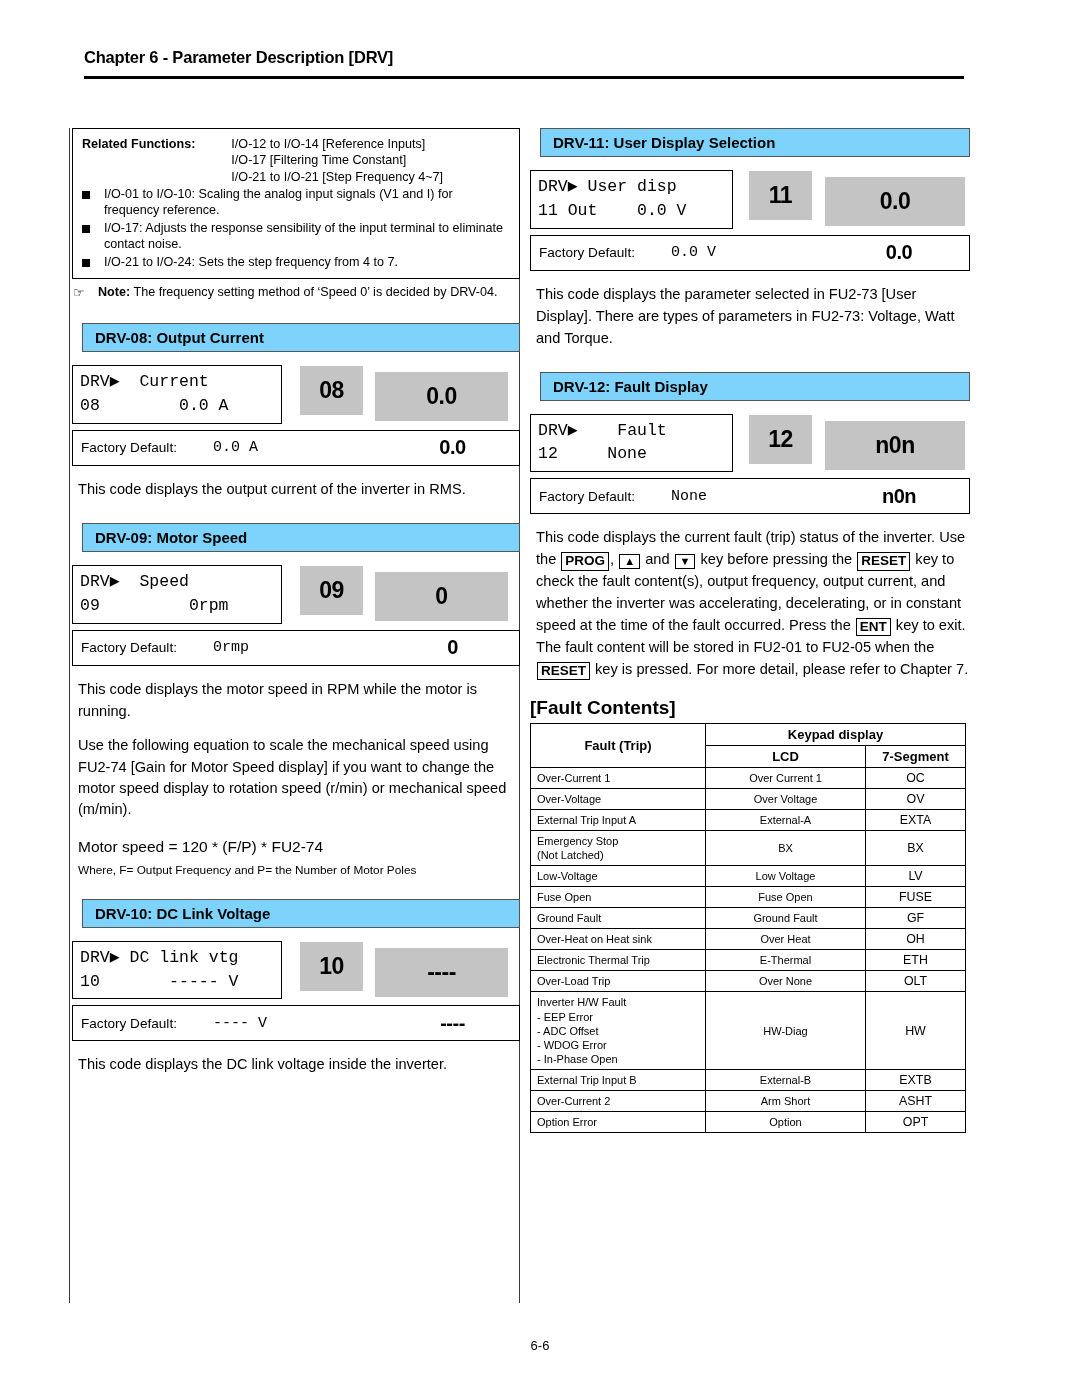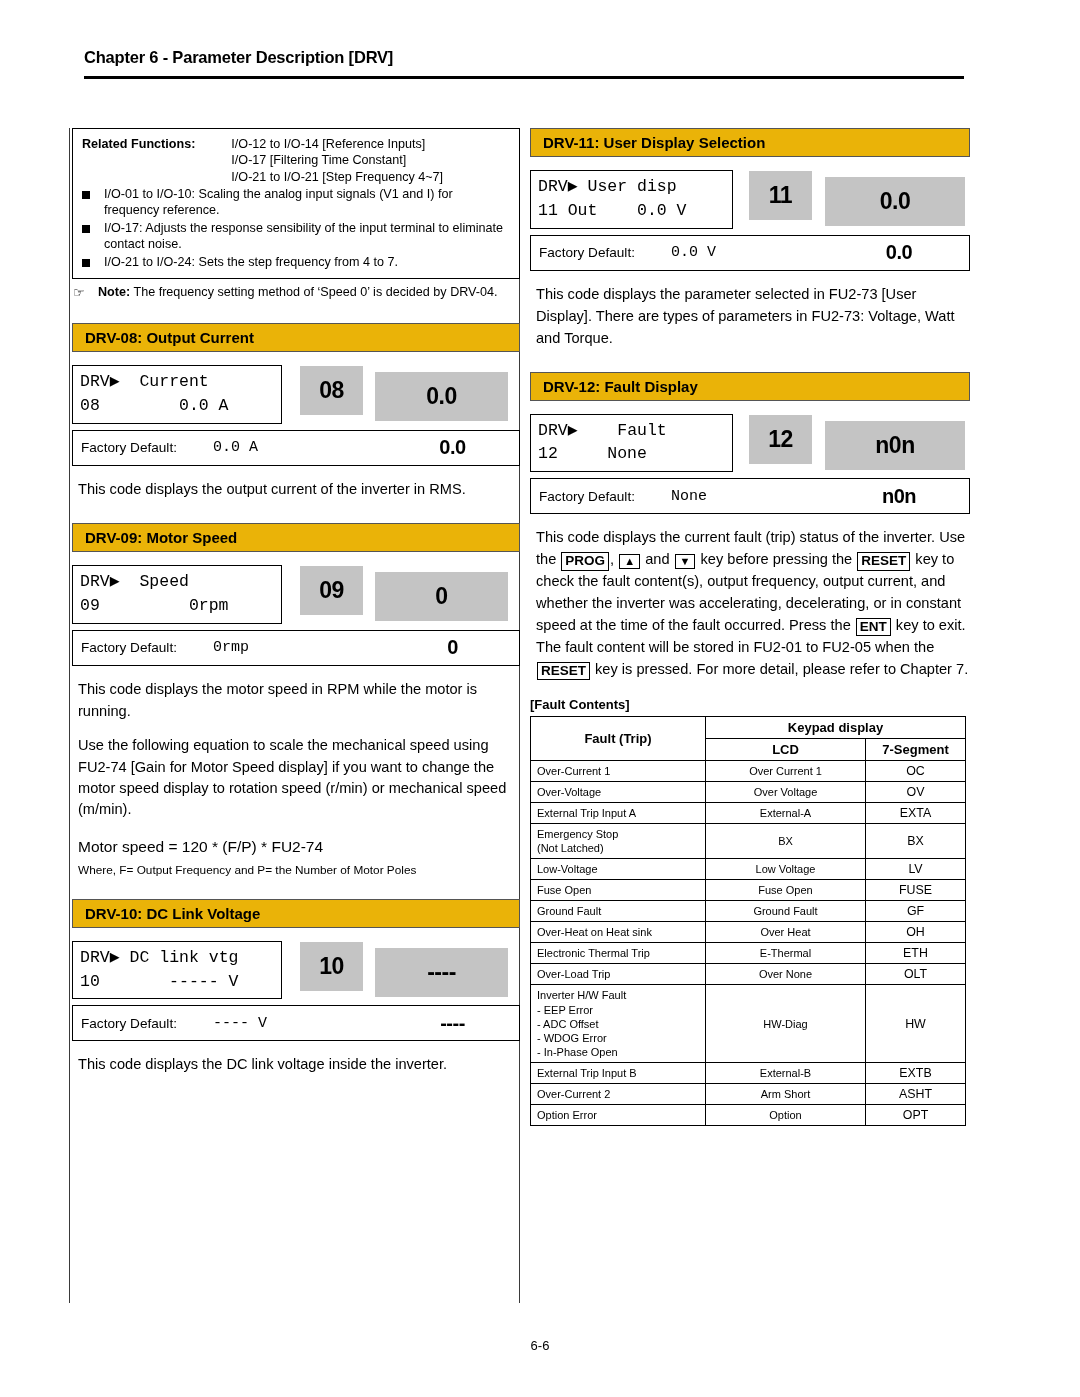--- a/index.html
+++ b/index.html
@@ -55,26 +55,27 @@
     margin-top:5px; margin-right:14px; flex:0 0 8px;
   }
   .bullet-txt{ flex:1; }
 
   .note-row{ display:flex; margin-top:5px; font-size:12.6px; line-height:1.32; }
   .note-hand{ width:26px; flex:0 0 26px; font-size:13px; padding-left:1px;}
   .note-body b{ font-weight:bold; }
 
   
   .sec-bar{
-    background:#eab308;
+    background:#7dd3fc;
     border:1.4px solid #555;
     font-weight:bold;
     font-size:15px;
     padding:5px 0 5px 12px;
     margin-top:22px;
+    margin-left:10px;
   }
 
   
   .param-block{ position:relative; margin-top:13px; }
   .lcd-row{ display:flex; align-items:flex-start; }
   .lcd{
     border:1.6px solid #000;
     width:210px;
     font-family:"Liberation Mono", monospace;
     font-size:16.5px;
@@ -142,21 +143,21 @@
     font-weight:bold;
     font-size:13.5px;
     line-height:1;
     padding:1px 3px 2px 3px;
     margin:0 1px;
     vertical-align:-1px;
   }
   .key.arrow{ padding:1px 4px 1px 4px; font-size:11px; }
 
   
-  .fc-title{ font-weight:bold; font-size:13px; margin-top:16px; }
+  .fc-title{ font-weight:bold; font-size:19px; margin-top:16px; }
   table.fc{
     border-collapse:collapse;
     width:435px;
     margin-top:4px;
     table-layout:fixed;
   }
   table.fc td, table.fc th{
     border:1.2px solid #000;
     padding:3px 4px;
     font-size:11px;

